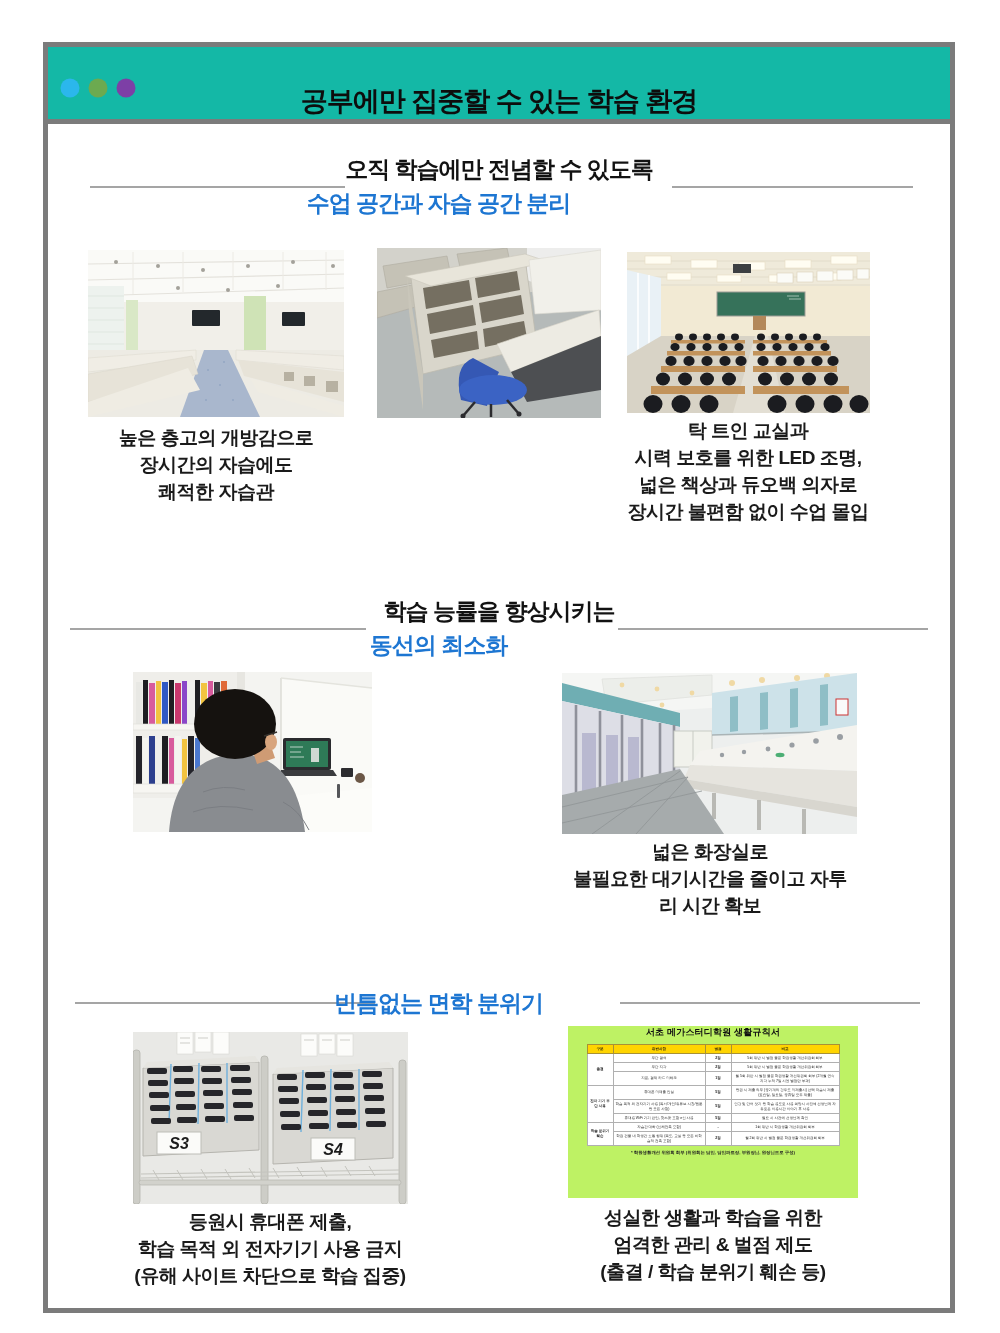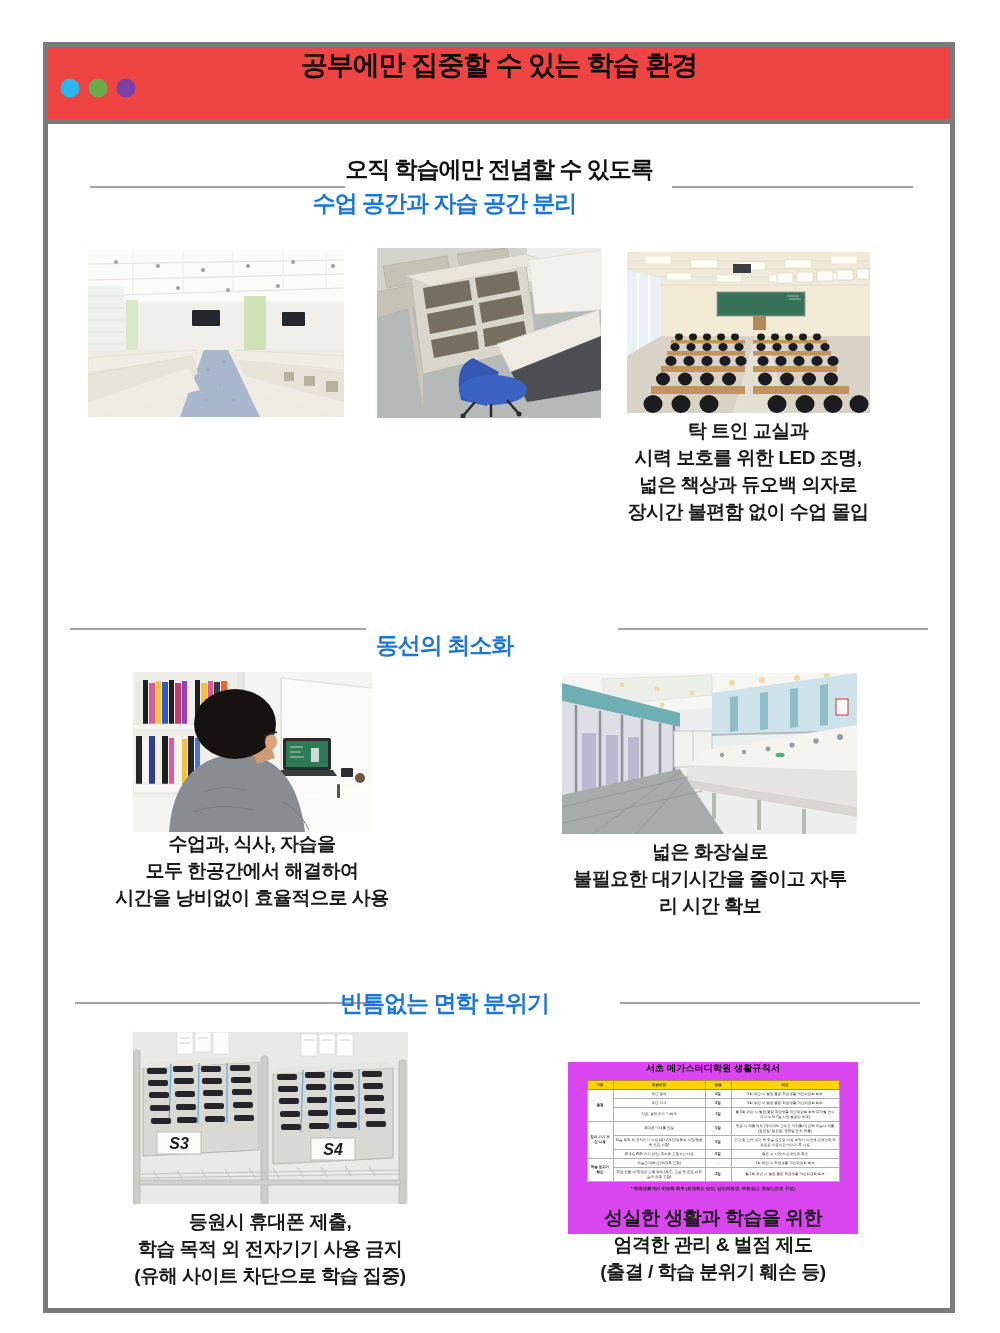--- a/index.html
+++ b/index.html
@@ -2,39 +2,39 @@
 <html><head>
 <meta charset="utf-8">
 <style>
   html,body{margin:0;padding:0;background:#ffffff;}
   .page{position:relative;width:1000px;height:1333px;background:#fff;overflow:hidden;
         font-family:"Liberation Sans","DejaVu Sans",sans-serif;color:#141414;}
   
   .frame{position:absolute;left:43px;top:42px;width:912px;height:1271px;
          border:5px solid #7b7b7b;box-sizing:border-box;background:#fff;}
   .header-band{position:absolute;left:43px;top:42px;width:912px;height:82px;
-         background:#ef4444;border:5px solid #7b7b7b;box-sizing:border-box;
-         display:flex;align-items:flex-start;justify-content:center;}
+         background:#14b8a6;border:5px solid #7b7b7b;box-sizing:border-box;
+         display:flex;align-items:flex-end;justify-content:center;}
   .dots{position:absolute;left:12px;top:31px;}
   .page-title{font-size:27px;font-weight:800;letter-spacing:-1px;color:#0d0d0d;}
   
   .sec-sub{position:absolute;left:43px;width:912px;text-align:center;
            font-size:23px;font-weight:800;letter-spacing:-1px;color:#121212;}
-  .sec-title{position:absolute;left:43px;width:803px;text-align:center;
+  .sec-title{position:absolute;left:37px;width:803px;text-align:center;
            font-size:23px;font-weight:800;letter-spacing:-1px;color:#1d76d2;}
   .hline{position:absolute;height:2px;background:#a5a5a5;}
   
   .photo{position:absolute;overflow:hidden;margin-top:10px;}
   .photo svg{display:block;width:100%;height:100%;}
   
   .caption{position:absolute;transform:translateX(-50%);text-align:center;
            white-space:pre-line;font-size:19px;line-height:27px;font-weight:600;
            letter-spacing:-0.5px;color:#1a1a1a;}
   
-  .doc{position:absolute;left:568px;top:1026px;width:290px;height:172px;background:#d946ef;margin-top:36px;}
+  .doc{position:absolute;left:568px;top:1026px;width:290px;height:172px;background:#bef264;}
   .doc-title{text-align:center;font-weight:800;font-size:9px;letter-spacing:0.2px;color:#111;}
   table.rules{border-collapse:collapse;margin:5px auto 0;width:252px;table-layout:fixed;}
   table.rules th{background:#ffd400;border:0.7px solid #a89135;font-size:3.6px;
            font-weight:bold;padding:2px 0;color:#111;}
   table.rules td{border:0.5px solid #b0b0b0;font-size:3.5px;line-height:1.4;
            padding:1.6px 2px;text-align:center;color:#222;background:#fff;}
   td.grp{background:#fcf2cd;font-weight:bold;}
   td.pt{color:#e02020;font-weight:bold;}
   .doc-note{font-size:4.4px;font-weight:bold;text-align:center;margin-top:4px;color:#222;}
   .c1{width:26px}.c2{width:92px}.c3{width:26px}.c4{width:108px}
@@ -255,25 +255,29 @@
           <ellipse cx="54" cy="152" rx="9.5" ry="9"></ellipse>
           <ellipse cx="82" cy="152" rx="9.5" ry="9"></ellipse>
         <ellipse cx="150" cy="152" rx="9.5" ry="9"></ellipse>
           <ellipse cx="178" cy="152" rx="9.5" ry="9"></ellipse>
           <ellipse cx="206" cy="152" rx="9.5" ry="9"></ellipse>
           <ellipse cx="232" cy="152" rx="9.5" ry="9"></ellipse>
       </g>
     </svg>
   </div>
 
+  <div class="caption" style="left:216px;top:424px">높은 층고의 개방감으로
+장시간의 자습에도
+쾌적한 자습관</div>
   <div class="caption" style="left:748px;top:417px">탁 트인 교실과
 시력 보호를 위한 LED 조명,
 넓은 책상과 듀오백 의자로
 장시간 불편함 없이 수업 몰입</div>
 
+  <div class="sec-sub" style="top:596px">학습 능률을 향상시키는</div>
   <div class="hline" style="left:70px;top:628px;width:296px"></div>
   <div class="hline" style="left:618px;top:628px;width:310px"></div>
   <div class="sec-title" style="top:630px">동선의 최소화</div>
 
   <div class="photo" style="left:133px;top:662px;width:239px;height:160px">
     <svg viewBox="0 0 239 160" preserveAspectRatio="none">
       <rect width="239" height="160" fill="#f4f4f1"></rect>
       <polygon points="148,6 239,16 239,160 148,160" fill="#fafaf7"></polygon>
       <line x1="148" y1="6" x2="148" y2="160" stroke="#dcdcd6" stroke-width="1.5"></line>
       <line x1="148" y1="6" x2="239" y2="16" stroke="#e4e4de" stroke-width="1.5"></line>
@@ -393,23 +397,20 @@
       <polygon points="0,161 0,122 118,96 162,161" fill="#a6abac"></polygon>
       <g stroke="#8f9496" stroke-width="0.8">
         <line x1="0" y1="134" x2="126" y2="104"></line>
           <line x1="0" y1="150" x2="140" y2="118"></line>
         <line x1="30" y1="161" x2="118" y2="98"></line>
           <line x1="74" y1="161" x2="126" y2="104"></line>
       </g>
     </svg>
   </div>
 
-  <div class="caption" style="left:252px;top:830px">수업과, 식사, 자습을
-모두 한공간에서 해결하여
-시간을 낭비없이 효율적으로 사용</div>
   <div class="caption" style="left:710px;top:838px">넓은 화장실로
 불필요한 대기시간을 줄이고 자투리 시간 확보</div>
 
   <div class="hline" style="left:75px;top:1002px;width:300px"></div>
   <div class="hline" style="left:620px;top:1002px;width:300px"></div>
   <div class="sec-title" style="top:988px">빈틈없는 면학 분위기</div>
 
   <div class="photo" style="left:133px;top:1022px;width:275px;height:172px">
     <svg viewBox="0 0 275 172" preserveAspectRatio="none">
       <rect width="275" height="172" fill="#e9e9e6"></rect>

